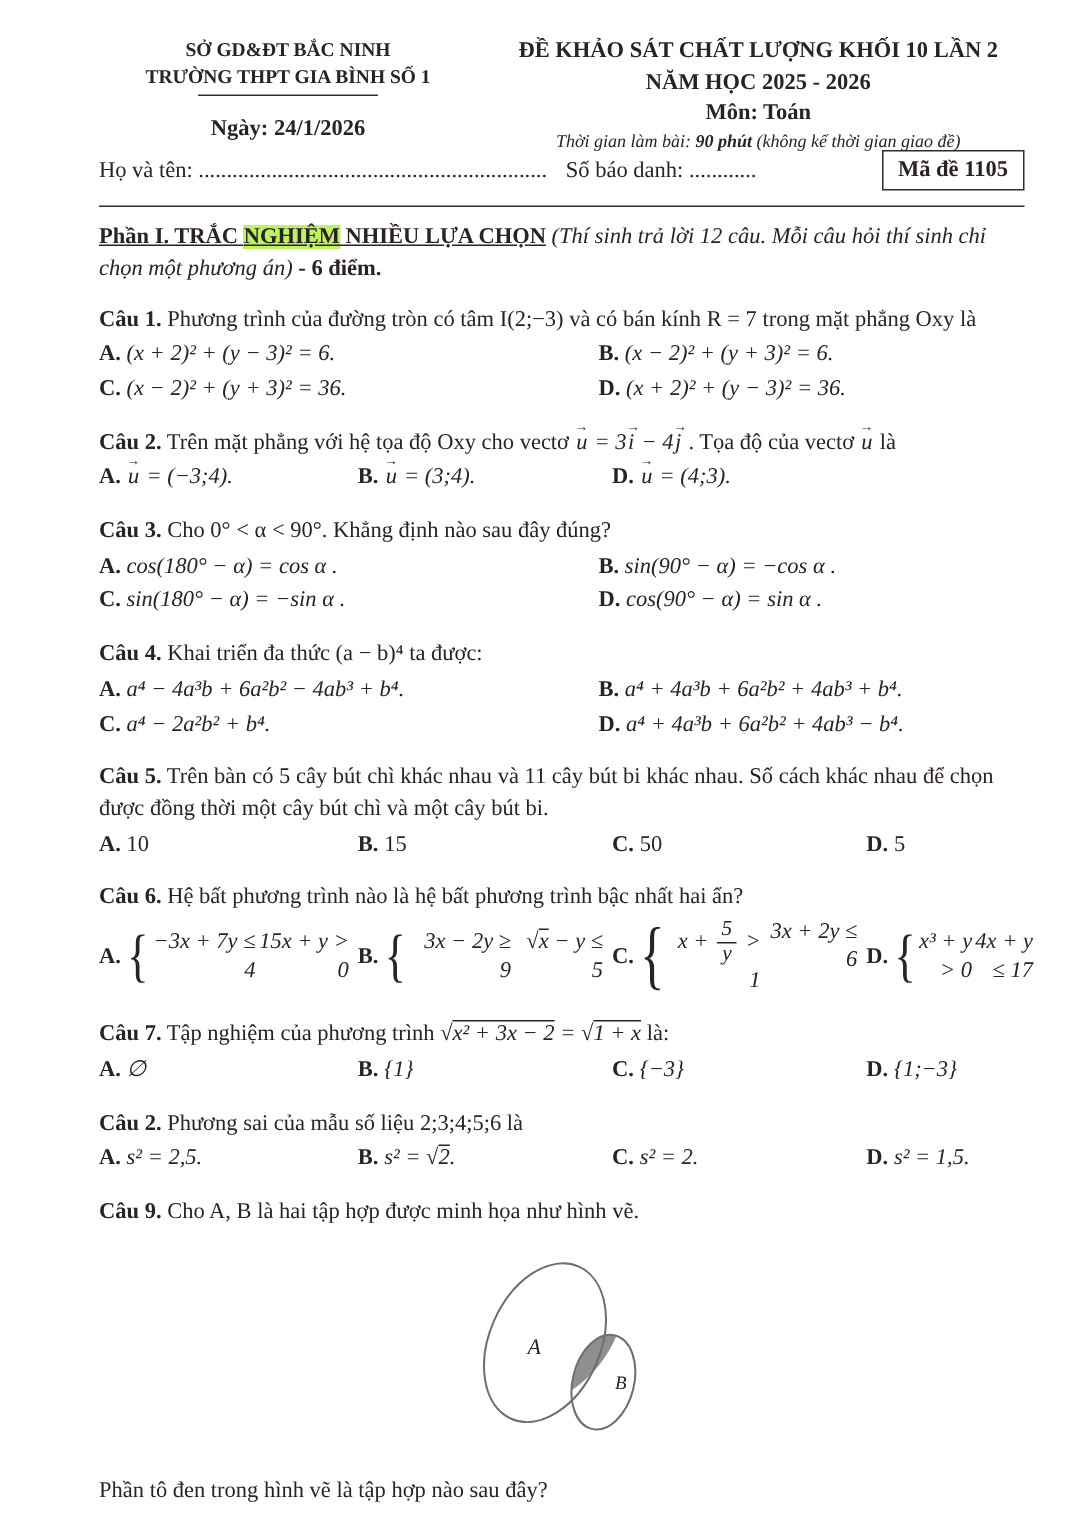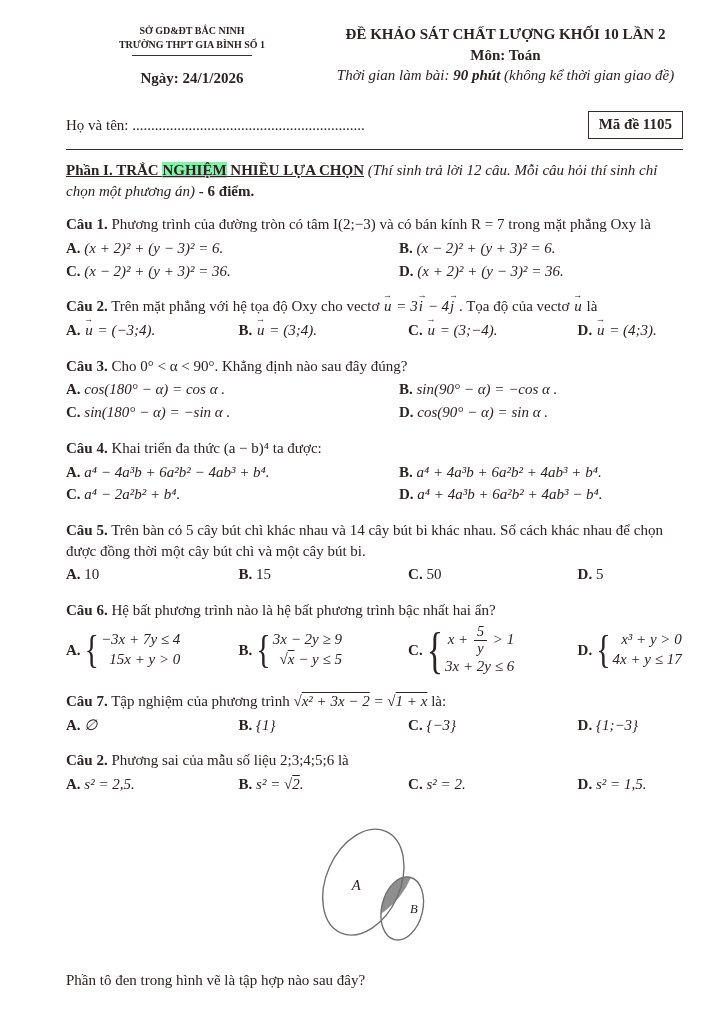--- a/index.html
+++ b/index.html
@@ -16,39 +16,39 @@
     min-height: 1024px;
     padding: 24px 42px 14px 66px;
     display: flex;
     flex-direction: column;
   }
   
   .hdr { display: flex; }
   .hdr-left { width: 252px; text-align: center; }
   .hdr-right { flex: 1; text-align: center; padding-left: 10px; }
   .h-bold { font-weight: bold; }
-  .h-small { font-size: 10px; }
+  .h-small { font-size: 13px; }
   .short-rule { width: 120px; border-bottom: 1.3px solid #3a2f2f; margin: 3px auto 12px; }
   .date { font-weight: bold; margin-top: 8px; }
-  .duration { font-style: italic; font-size: 15px; }
-  .name-row { display: flex; align-items: flex-start; margin-top: 27px; }
+  .duration { font-style: italic; font-size: 12px; }
+  .name-row { display: flex; align-items: flex-start; margin-top: 1px; }
   .name-label { flex: 1.45; }
   .sbd-label { flex: 1; padding-left: 6px; }
   .code-box {
     border: 1.6px solid #352b2b;
     padding: 2px 10px 3px;
     font-weight: bold;
     white-space: nowrap;
     margin-top: -4px;
   }
   .rule { border-top: 1.8px solid #352b2b; margin: 10px 0 8px; }
   
   .sec-title { margin: 2px 0 6px; }
   .sec-t { font-weight: bold; text-decoration: underline; }
-  .hl { background: #86efac; margin-top: 26px; }
+  .hl { background: #bef264; margin-top: 26px; }
   .sec-sub { font-style: italic; }
   .sec-pts { font-weight: bold; }
   
   .q { margin: 3px 0 4px; }
   .stem { margin: 4px 0 2px; }
   .qlabel { font-weight: bold; }
   .opts { display: grid; column-gap: 6px; margin: 1px 0 3px; }
   .opts2 { grid-template-columns: 53% 45%; }
   .opts4 { grid-template-columns: 27% 26.5% 26.5% 18%; }
   .opt { padding: 1px 0; }
@@ -64,44 +64,46 @@
   .rad { text-decoration: overline; }
   .frac {
     display: inline-flex; flex-direction: column; align-items: center;
     vertical-align: middle; line-height: 1.12; font-size: 0.95em; margin: 0 2px;
   }
   .frac .num { border-bottom: 1.1px solid currentColor; padding: 0 3px; }
   .sys { display: flex; align-items: center; }
   .sys .olabel { margin-right: 4px; }
   .brace { font-size: 30px; font-weight: 400; line-height: 1; margin-right: 2px; transform: scaleY(1.3); display: inline-block; }
   .brace.big { font-size: 34px; transform: scaleY(1.5); }
-  .sys-lines { display: inline-flex; flex-direction: column; line-height: 1.3; }
+  .sys-lines { display: inline-flex; flex-direction: row; line-height: 1.3; }
   .venn-wrap { text-align: center; margin: 8px 0 2px; }
 </style>
 </head>
 <body>
 
 <div class="page">
 
   <div class="hdr">
     <div class="hdr-left">
       <div class="h-bold h-small">SỞ GD&amp;ĐT BẮC NINH</div>
       <div class="h-bold h-small">TRƯỜNG THPT GIA BÌNH SỐ 1</div>
       <div class="short-rule"></div>
       <div class="date">Ngày: 24/1/2026</div>
     </div>
     <div class="hdr-right">
       <div class="h-bold">ĐỀ KHẢO SÁT CHẤT LƯỢNG KHỐI 10 LẦN 2</div>
+      <div class="h-bold">NĂM HỌC 2025 - 2026</div>
       <div class="h-bold">Môn: Toán</div>
       <div class="duration"><span>Thời gian làm bài: </span><b>90 phút</b><span> (không kể thời gian giao đề)</span></div>
     </div>
   </div>
 
   <div class="name-row">
     <div class="name-label">Họ và tên: ..............................................................</div>
+    <div class="sbd-label">Số báo danh: ............</div>
     <div class="code-box">Mã đề 1105</div>
   </div>
 
   <div class="rule"></div>
 
   <p class="sec-title"><span class="sec-t"><span>Phần I. TRẮC </span><span class="hl">NGHIỆM</span><span> NHIỀU LỰA CHỌN</span></span><span class="sec-sub"> (Thí sinh trả lời 12 câu. Mỗi câu hỏi thí sinh chỉ chọn một phương án)</span><span class="sec-pts"> - 6 điểm.</span></p>
 
   <div class="q">
     <p class="stem"><b class="qlabel">Câu 1.</b><span> Phương trình của đường tròn có tâm I(2;−3) và có bán kính R = 7  trong mặt phẳng Oxy là</span></p>
     <div class="opts opts2">
@@ -110,21 +112,20 @@
       <div class="opt"><b class="olabel">C.</b> <span class="m">(x − 2)² + (y + 3)² = 36.</span></div>
       <div class="opt"><b class="olabel">D.</b> <span class="m">(x + 2)² + (y − 3)² = 36.</span></div>
     </div>
   </div>
 
   <div class="q">
     <p class="stem"><b class="qlabel">Câu 2.</b><span> Trên mặt phẳng với hệ tọa độ Oxy  cho vectơ </span><span class="vec">u</span><span class="m"> = 3</span><span class="vec">i</span><span class="m"> − 4</span><span class="vec">j</span><span> . Tọa độ của vectơ </span><span class="vec">u</span><span> là</span></p>
     <div class="opts opts4">
       <div class="opt"><b class="olabel">A.</b> <span class="vec">u</span><span class="m"> = (−3;4).</span></div>
       <div class="opt"><b class="olabel">B.</b> <span class="vec">u</span><span class="m"> = (3;4).</span></div>
-      <div class="opt"><b class="olabel">C.</b> <span class="vec">u</span><span class="m"> = (3;−4).</span></div>
       <div class="opt"><b class="olabel">D.</b> <span class="vec">u</span><span class="m"> = (4;3).</span></div>
     </div>
   </div>
 
   <div class="q">
     <p class="stem"><b class="qlabel">Câu 3.</b><span> Cho 0° &lt; α &lt; 90°. Khẳng định nào sau đây đúng?</span></p>
     <div class="opts opts2">
       <div class="opt"><b class="olabel">A.</b> <span class="m">cos(180° − α) = cos α .</span></div>
       <div class="opt"><b class="olabel">B.</b> <span class="m">sin(90° − α) = −cos α .</span></div>
       <div class="opt"><b class="olabel">C.</b> <span class="m">sin(180° − α) = −sin α .</span></div>
@@ -136,21 +137,21 @@
     <p class="stem"><b class="qlabel">Câu 4.</b><span> Khai triển đa thức (a − b)⁴  ta được:</span></p>
     <div class="opts opts2">
       <div class="opt"><b class="olabel">A.</b> <span class="m">a⁴ − 4a³b + 6a²b² − 4ab³ + b⁴.</span></div>
       <div class="opt"><b class="olabel">B.</b> <span class="m">a⁴ + 4a³b + 6a²b² + 4ab³ + b⁴.</span></div>
       <div class="opt"><b class="olabel">C.</b> <span class="m">a⁴ − 2a²b² + b⁴.</span></div>
       <div class="opt"><b class="olabel">D.</b> <span class="m">a⁴ + 4a³b + 6a²b² + 4ab³ − b⁴.</span></div>
     </div>
   </div>
 
   <div class="q">
-    <p class="stem"><b class="qlabel">Câu 5.</b><span> Trên bàn có 5 cây bút chì khác nhau và 14 cây bút bi khác nhau. Số cách khác nhau để chọn được đồng thời một cây bút chì và một cây bút bi.</span></p>
+    <p class="stem"><b class="qlabel">Câu 5.</b><span> Trên bàn có 5 cây bút chì khác nhau và 11 cây bút bi khác nhau. Số cách khác nhau để chọn được đồng thời một cây bút chì và một cây bút bi.</span></p>
     <div class="opts opts4">
       <div class="opt"><b class="olabel">A.</b> <span>10</span></div>
       <div class="opt"><b class="olabel">B.</b> <span>15</span></div>
       <div class="opt"><b class="olabel">C.</b> <span>50</span></div>
       <div class="opt"><b class="olabel">D.</b> <span>5</span></div>
     </div>
   </div>
 
   <div class="q">
     <p class="stem"><b class="qlabel">Câu 6.</b><span> Hệ bất phương trình nào là hệ bất phương trình bậc nhất hai ẩn?</span></p>
@@ -207,20 +208,21 @@
     <p class="stem"><b class="qlabel">Câu 2.</b><span> Phương sai của mẫu số liệu 2;3;4;5;6  là</span></p>
     <div class="opts opts4">
       <div class="opt"><b class="olabel">A.</b> <span class="m">s² = 2,5.</span></div>
       <div class="opt"><b class="olabel">B.</b> <span class="m"><span>s² = </span><span class="sqrt"><span>√</span><span class="rad">2</span></span><span>.</span></span></div>
       <div class="opt"><b class="olabel">C.</b> <span class="m">s² = 2.</span></div>
       <div class="opt"><b class="olabel">D.</b> <span class="m">s² = 1,5.</span></div>
     </div>
   </div>
 
   <div class="q">
+    <p class="stem"><b class="qlabel">Câu 9.</b><span> Cho A, B  là hai tập hợp được minh họa như hình vẽ.</span></p>
     <div class="venn-wrap">
       <svg width="196" height="146" viewBox="0 0 200 150">
         <defs>
           <clipPath id="clipA">
               <ellipse cx="88" cy="70" rx="38" ry="57" transform="rotate(24 88 70)"></ellipse>
             </clipPath>
         </defs>
         <ellipse cx="128" cy="97" rx="21" ry="33" transform="rotate(14 128 97)" clip-path="url(#clipA)" fill="#8f8f8f"></ellipse>
         <ellipse cx="88" cy="70" rx="38" ry="57" transform="rotate(24 88 70)" fill="none" stroke-width="1.4" stroke="#6e6e6e"></ellipse>
         <ellipse cx="128" cy="97" rx="21" ry="33" transform="rotate(14 128 97)" fill="none" stroke-width="1.4" stroke="#6e6e6e"></ellipse>

